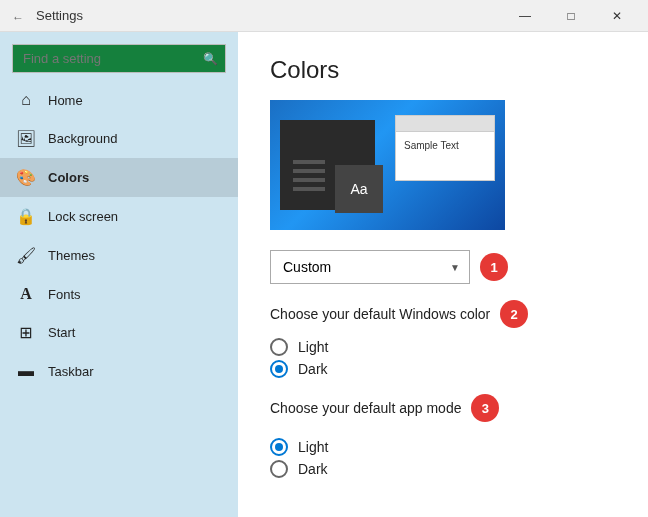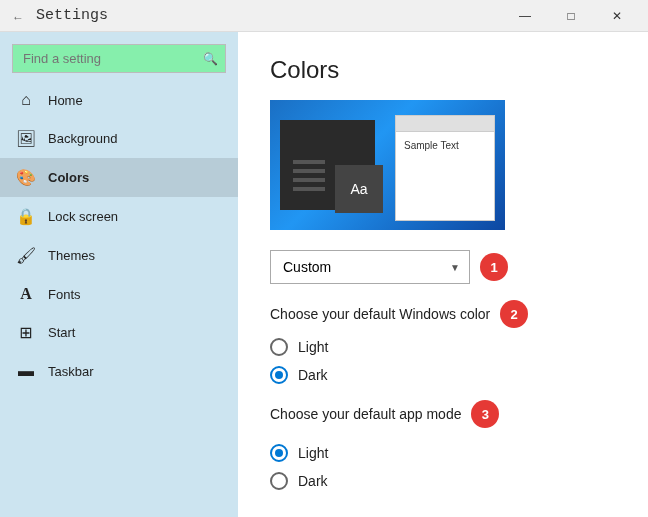--- a/index.html
+++ b/index.html
@@ -30,23 +30,22 @@
     }
     .title-bar-back {
       background: none;
       border: none;
       cursor: pointer;
       font-size: 12px;
       color: #666;
       padding: 4px;
     }
     .title-bar-title {
-      font-size: 15px;
+      font-size: 13px;
       color: #333;
-      font-family: Liberation Mono, monospace;
     }
     .title-bar-controls {
       display: flex;
       align-items: center;
     }
     .title-bar-btn {
       background: none;
       border: none;
       width: 46px;
       height: 32px;
@@ -71,21 +70,21 @@
       overflow-y: auto;
     }
     .sidebar-search {
       margin: 12px 12px 8px 12px;
       position: relative;
     }
     .sidebar-search input {
       width: 100%;
       padding: 6px 30px 6px 10px;
       border: 1px solid #bbb;
-      background: #86efac;
+      background: #15803d;
       font-size: 13px;
       outline: none;
     }
     .sidebar-search-icon {
       position: absolute;
       right: 8px;
       top: 50%;
       transform: translateY(-50%);
       color: #555;
       font-size: 12px;
@@ -167,21 +166,21 @@
       justify-content: center;
       color: white;
       font-size: 14px;
       font-weight: 400;
     }
     .preview-white-window {
       position: absolute;
       right: 10px;
       top: 15px;
       width: 100px;
-      height: 106px;
+      height: 66px;
       background: white;
       border: 1px solid #ccc;
     }
     .preview-white-titlebar {
       height: 16px;
       background: #e0e0e0;
       border-bottom: 1px solid #ccc;
     }
     .preview-white-content {
       padding: 8px;
@@ -233,21 +232,21 @@
       font-size: 13px;
       font-weight: 700;
       display: flex;
       align-items: center;
       justify-content: center;
       flex-shrink: 0;
     }
     .radio-group {
       display: flex;
       flex-direction: column;
-      gap: 10px;
+      gap: 4px;
       margin-bottom: 4px;
     }
     .radio-option {
       display: flex;
       align-items: center;
       gap: 10px;
       cursor: pointer;
       font-size: 14px;
       color: #222;
     }

